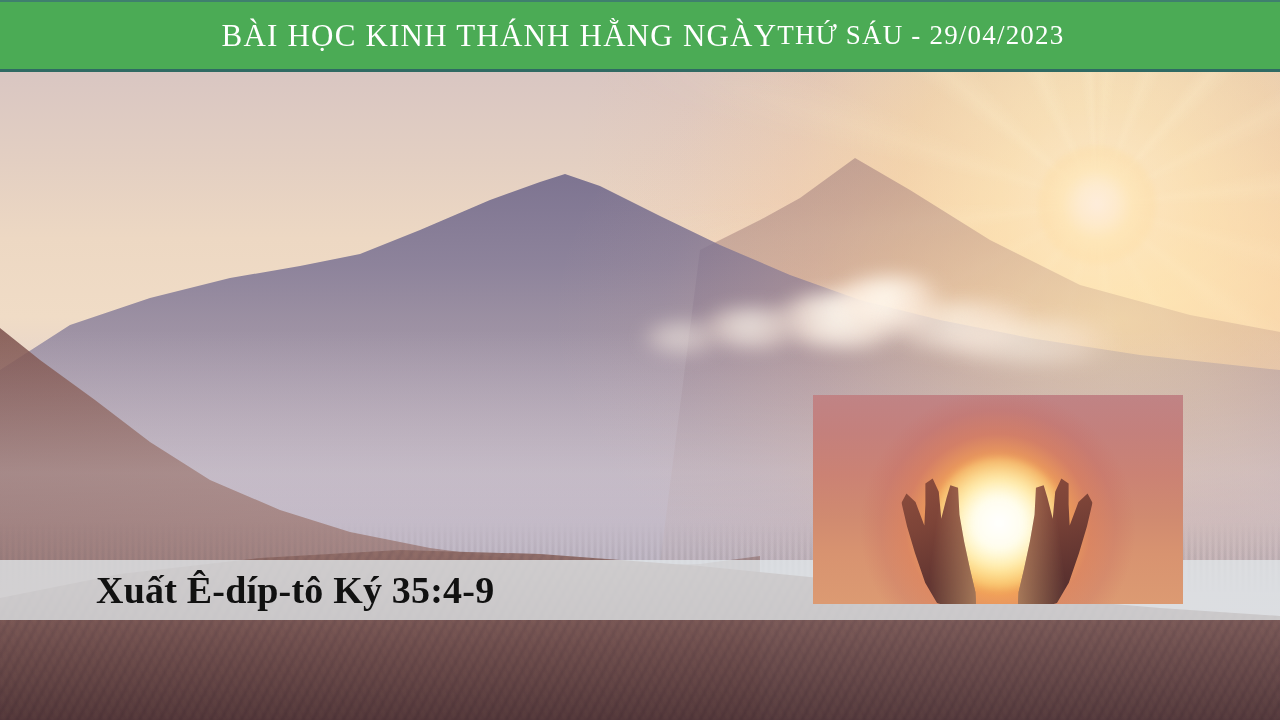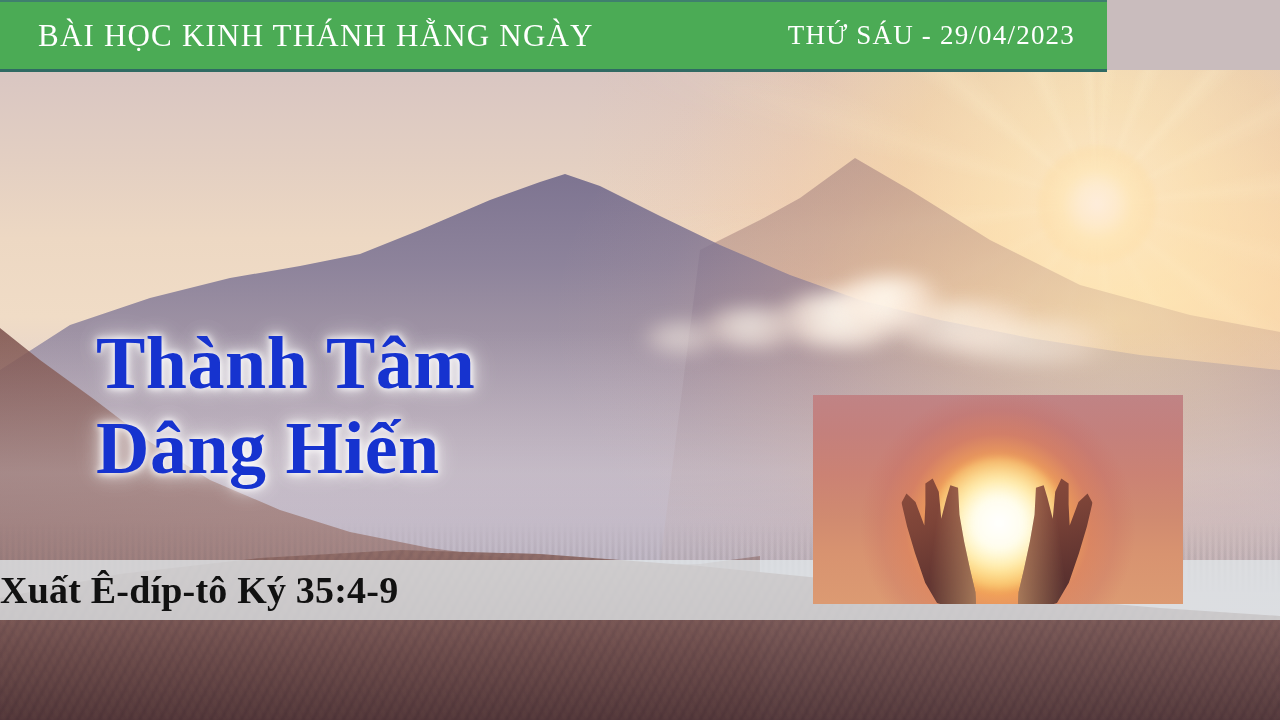--- a/index.html
+++ b/index.html
@@ -15,29 +15,29 @@
     overflow: hidden;
     font-family: "Liberation Serif", "DejaVu Serif", serif;
     background: #c9bcbd;
   }
 
   
   .header-bar {
     position: absolute;
     left: 0;
     top: 0;
-    width: 1107px;
+    width: 1280px;
     height: 72px;
     box-sizing: border-box;
     background: #4bab55;
     border-top: 2px solid #3f7f6e;
     border-bottom: 3px solid #2f6a63;
     display: flex;
     align-items: center;
-    justify-content: space-between;
+    justify-content: center;
     z-index: 40;
     font-family: Liberation Serif, serif;
   }
   .header-title {
     color: #ffffff;
     font-size: 31px;
     letter-spacing: 1.2px;
     margin-left: 38px;
     white-space: nowrap;
     font-weight: 400;
@@ -257,20 +257,21 @@
     left: 0;
     top: 560px;
     width: 1280px;
     height: 60px;
     background: rgba(226,232,234,0.78);
     z-index: 20;
     display: flex;
     align-items: center;
   }
   .verse-text {
+    margin-left: 96px;
     font-size: 38px;
     font-weight: bold;
     color: #111111;
     white-space: nowrap;
     letter-spacing: .2px;
   }
 
   
   .title-block {
     position: absolute;
@@ -405,24 +406,20 @@
     <div class="cloud c5"></div>
     <div class="cloud c6"></div>
 
     <div class="layer fore-ridge"></div>
     <div class="treeline"></div>
     <div class="fore-bottom"></div>
     <div class="fore-texture"></div>
     <div class="layer haze"></div>
   </div>
 
-  <div class="title-block">
-    <div class="title-line">Thành Tâm</div>
-    <div class="title-line">Dâng Hiến</div>
-  </div>
 
   <div class="verse-band">
     <div class="verse-text">Xuất Ê-díp-tô Ký 35:4-9</div>
   </div>
 
   <div class="inset-frame">
     <div class="inset-sky"></div>
     <div class="inset-glow"></div>
     <div class="hand hand-left"></div>
     <div class="hand hand-right"></div>

